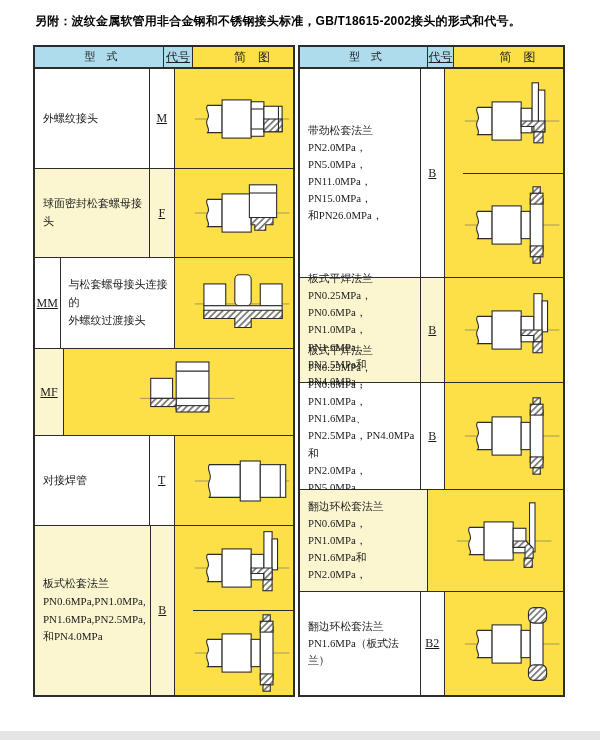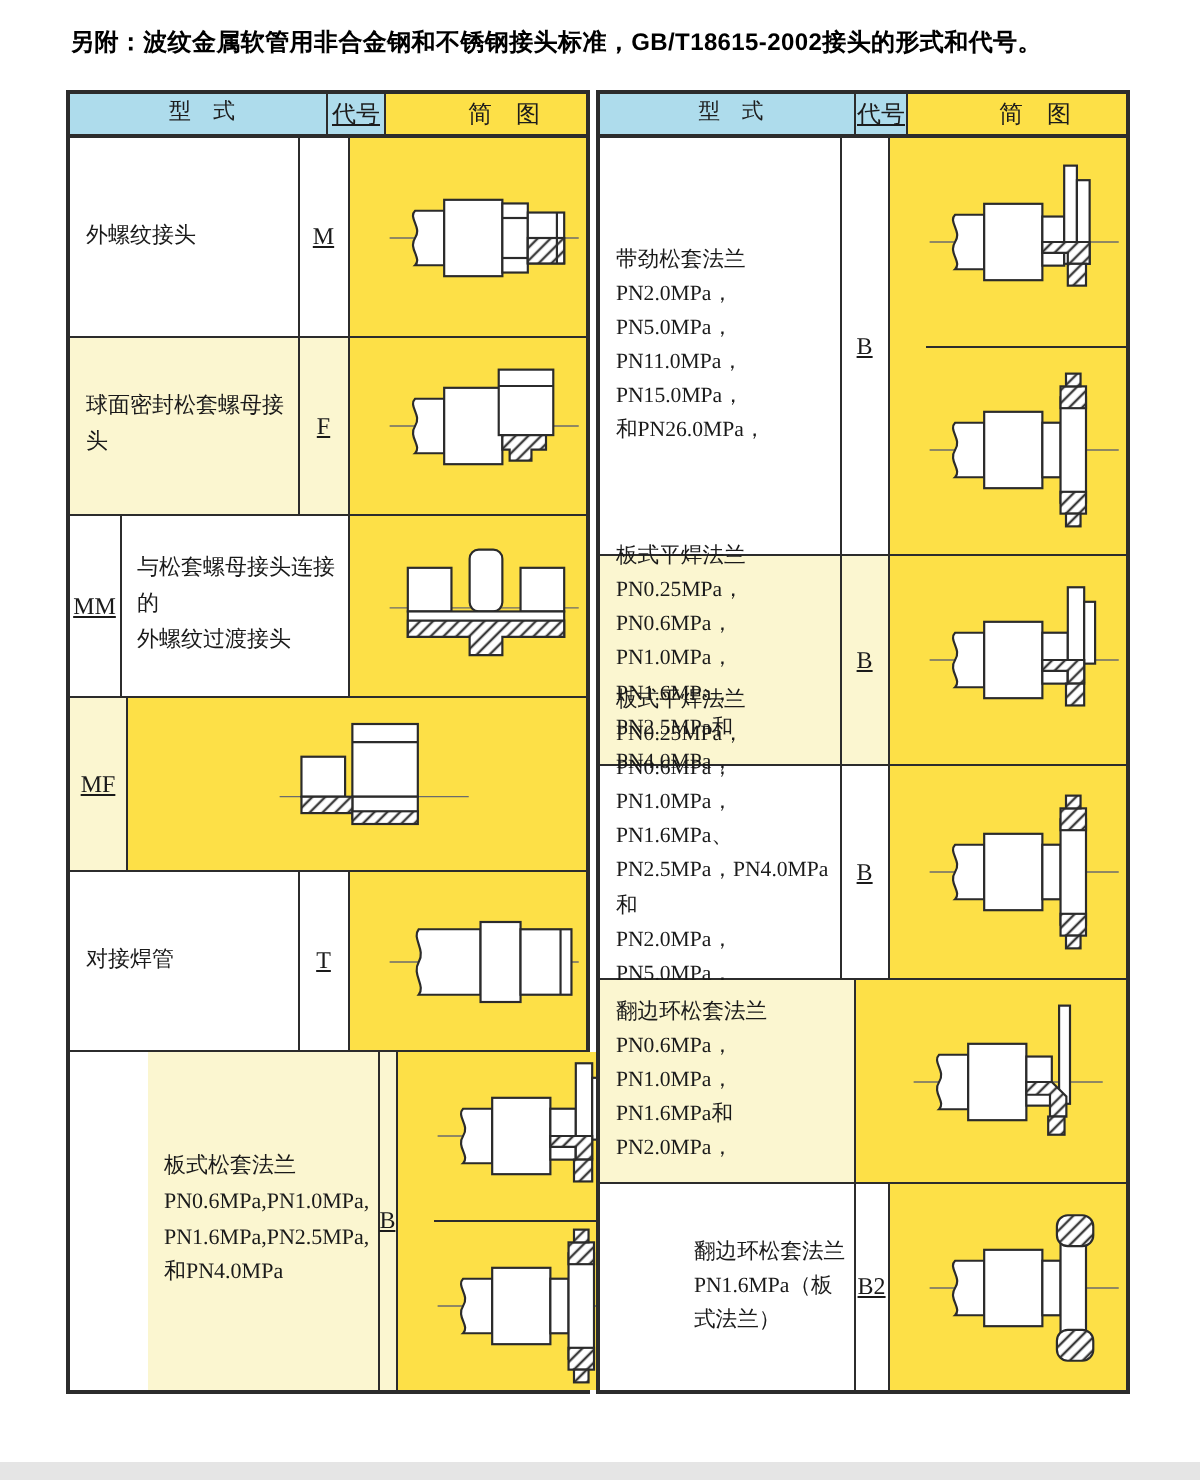--- a/index.html
+++ b/index.html
@@ -8,21 +8,21 @@
 
   .intro{ position:absolute; left:35px; top:13px; font-size:12px; font-weight:700;
           color:#000000; letter-spacing:.2px; white-space:nowrap; }
 
   .tables{ position:absolute; left:33px; top:45px; display:flex; gap:3px; }
   .tbl{ border:2px solid #2c2c2c; background:#fff; height:652px; display:flex; flex-direction:column; }
   .tbl.left{ width:262px; } .tbl.right{ width:267px; }
 
   .hrow{ display:flex; height:22px; background:#aedcec; border-bottom:2px solid #2c2c2c; flex:none; }
   .row{ display:flex; border-bottom:1.5px solid #2c2c2c; flex:none; }
-  .row.last{ border-bottom:none; flex:1;margin-left:39px; }
+  .row.last{ border-bottom:none; flex:1; }
   .row.hl{ background:#fbf6d0; }
 
   .c{ border-right:1.5px solid #2c2c2c; height:100%; }
   .c:last-child{ border-right:none; }
   .left .c-type{ width:129px; } .left .c-code{ width:29px; }
   .right .c-type{ width:128px; } .right .c-code{ width:26px; }
   .c-diag{ flex:1; display:flex; flex-direction:column; background:#fde047;padding-left:18px; }
 
   .hcell{ display:flex; align-items:center; justify-content:center; font-size:12px;
           color:#1c1c1c; font-family:"Liberation Serif","DejaVu Serif",serif; }

